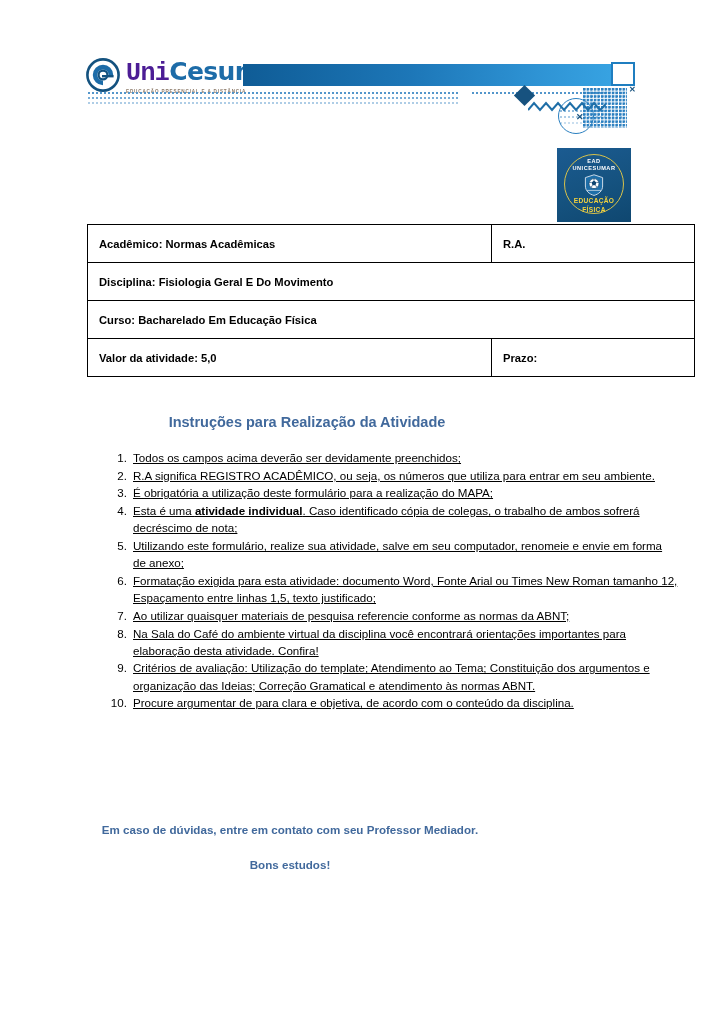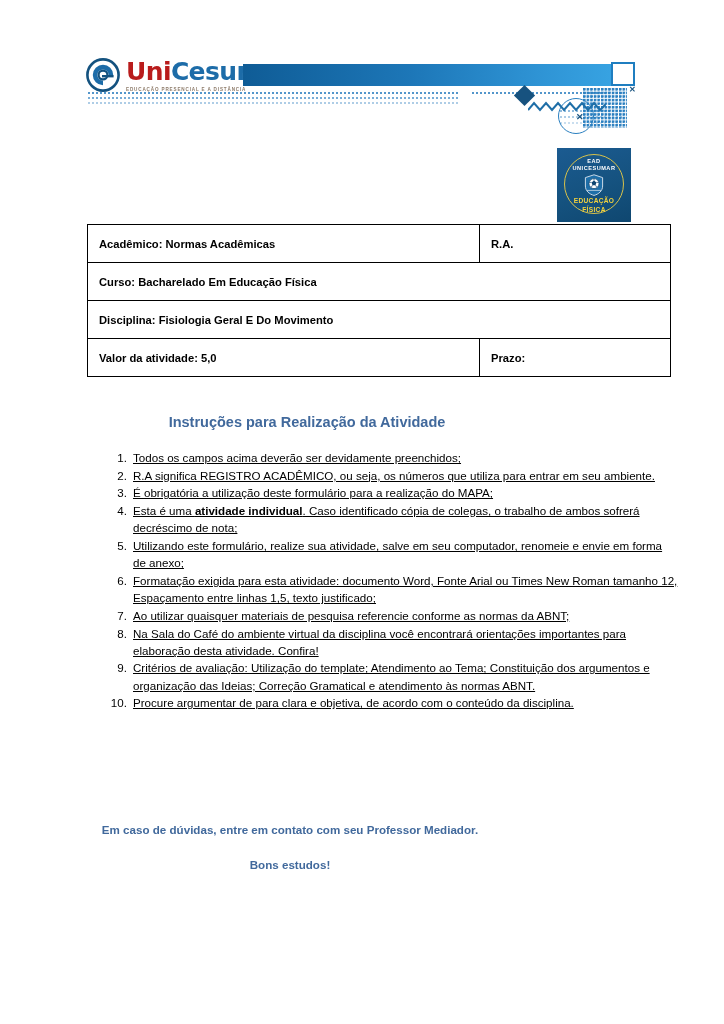--- a/index.html
+++ b/index.html
@@ -53,21 +53,21 @@
   }
   .logo-word {
     font-family: "DejaVu Sans", sans-serif;
     font-size: 25px;
     font-weight: bold;
     letter-spacing: -0.6px;
     line-height: 26px;
     color: #1b5a94;
     white-space: nowrap;
   }
-  .logo-word .uni { color: #b91c1c; }
+  .logo-word .uni { color: #4c1d95; font-family: Liberation Mono, monospace; }
   .logo-word .cesumar { color: #1d6ca8; }
   .logo-tag {
     font-family: "Liberation Sans", sans-serif;
     font-size: 4.6px;
     font-weight: bold;
     letter-spacing: 0.85px;
     color: #8d7b6a;
     margin-top: 2px;
     white-space: nowrap;
   }
@@ -226,21 +226,21 @@
     left: 87px;
     top: 224px;
     width: 551px;
     border-collapse: collapse;
     table-layout: fixed;
   }
   .info-table td {
     border: 1px solid #000;
     font-size: 11.2px;
     font-weight: bold;
-    padding: 0 4px 0 11px;
+    padding: 0 16px 0 11px;
     height: 37px;
     vertical-align: middle;
     color: #000;
   }
   .cell-indent { padding-left: 13px; }
 
   
   .instr-title {
     position: absolute;
     left: 0;
@@ -362,24 +362,24 @@
     </div>
   </div>
 
   <table class="info-table">
     <tbody>
       <tr>
         <td style="width:376px">Acadêmico: Normas Acadêmicas</td>
         <td style="width:175px">R.A.</td>
       </tr>
       <tr>
-        <td class="cell-indent" colspan="2">Curso: Bacharelado Em Educação Física</td>
+        <td class="cell-indent" colspan="2">Disciplina: Fisiologia Geral E Do Movimento</td>
       </tr>
       <tr>
-        <td class="cell-indent" colspan="2">Disciplina: Fisiologia Geral E Do Movimento</td>
+        <td class="cell-indent" colspan="2">Curso: Bacharelado Em Educação Física</td>
       </tr>
       <tr>
         <td>Valor da atividade: 5,0</td>
         <td>Prazo:</td>
       </tr>
     </tbody>
   </table>
 
   <div class="instr-title">Instruções para Realização da Atividade</div>
 

